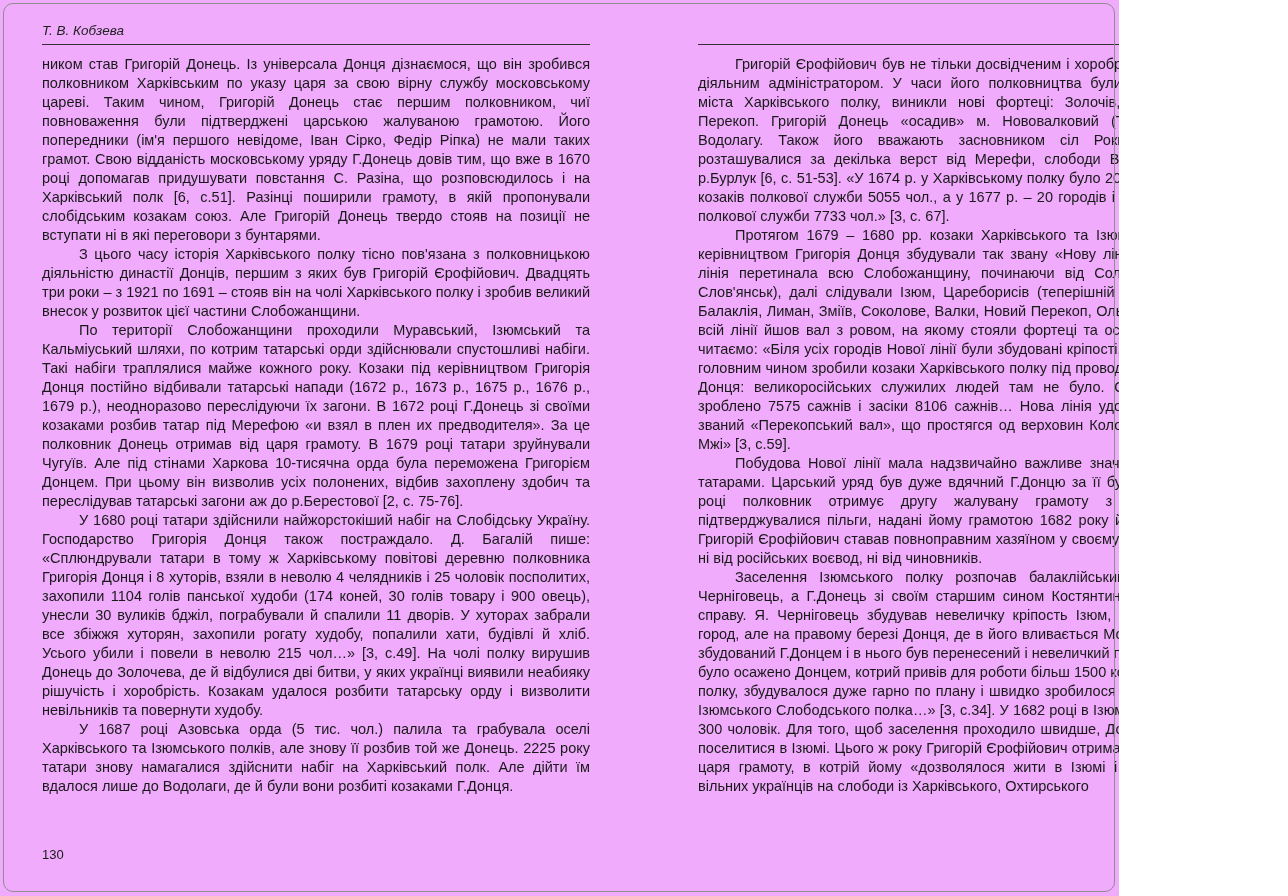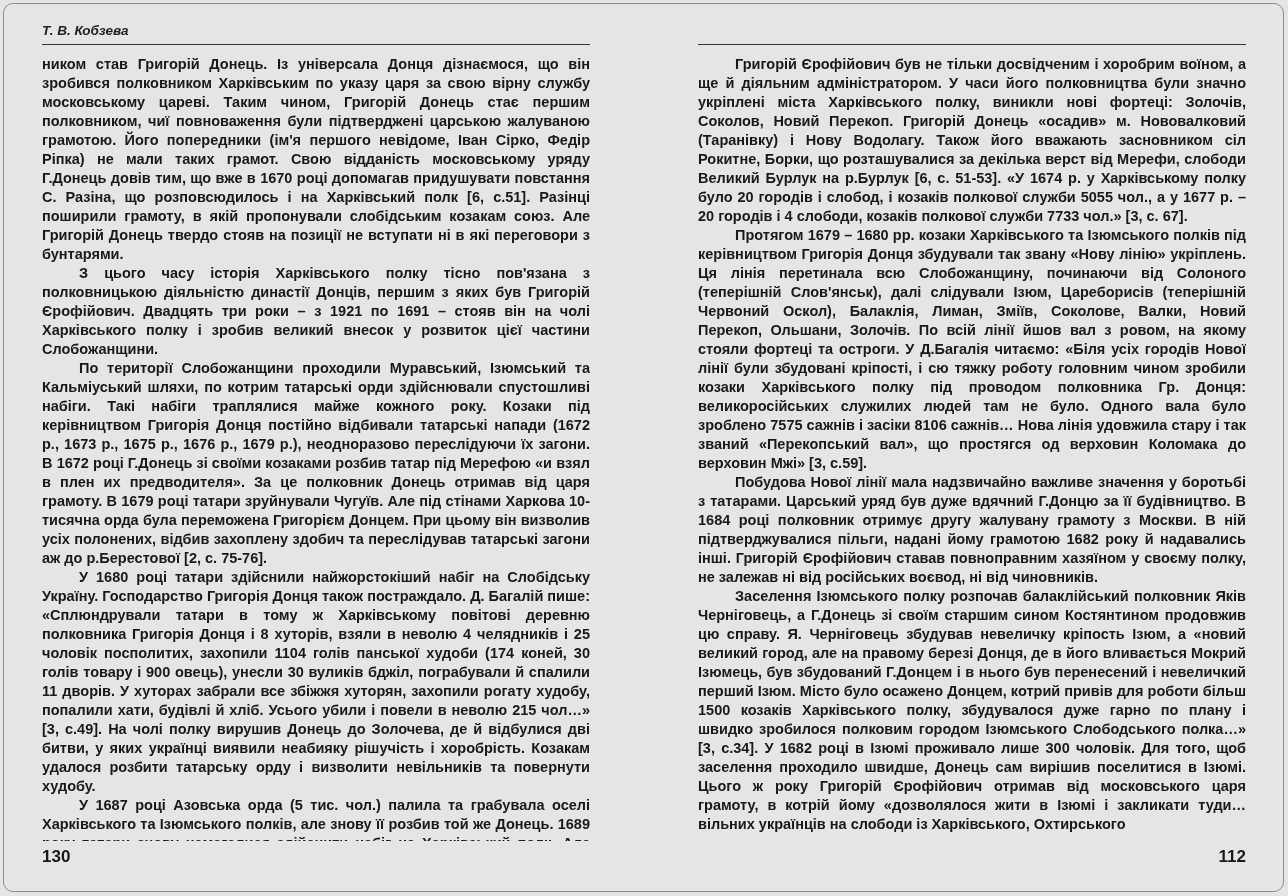--- a/index.html
+++ b/index.html
@@ -3,25 +3,24 @@
 <meta charset="utf-8">
 <style>
   html, body {
     margin: 0;
     padding: 0;
     background: #ffffff;
     font-family: "Liberation Sans", sans-serif;
   }
   .canvas {
     position: relative;
-    width: 1288px;
+    width: 1119px;
     height: 896px;
-    background: #e5e5e5;
+    background: #f0abfc;
     overflow: hidden;
-    font-weight: bold;
   }
   .frame {
     position: absolute;
     left: 3px; top: 3px; right: 4px; bottom: 4px;
     border: 1.5px solid #8e8e8e;
     border-radius: 10px;
     pointer-events: none;
   }
   .page {
     position: absolute;
@@ -63,40 +62,40 @@
   }
   .body-text p {
     margin: 0;
     padding: 0;
     text-indent: 37px;
   }
   .body-text p.no-indent { text-indent: 0; }
   .page-number {
     position: absolute;
     top: 847px;
-    font-size: 17px;
+    font-size: 13px;
     color: #191919;
   }
   .page.left  .page-number { left: 0; }
   .page.right .page-number { right: 0; }
 </style>
 </head>
 <body>
 
 <div class="canvas">
 
   <div class="page left">
     <div class="running-header">Т. В. Кобзева</div>
     <div class="header-rule"></div>
     <div class="body-text">
       <p class="no-indent">ником став Григорій Донець. Із універсала Донця дізнаємося, що він зробився полковником Харківським по указу царя за свою вірну службу московському цареві. Таким чином, Григорій Донець стає першим полковником, чиї повноваження були підтверджені царською жалуваною грамотою. Його попередники (ім'я першого невідоме, Іван Сірко, Федір Ріпка) не мали таких грамот. Свою відданість московському уряду Г.Донець довів тим, що вже в 1670 році допомагав придушувати повстання С. Разіна, що розповсюдилось і на Харківський полк [6, с.51]. Разінці поширили грамоту, в якій пропонували слобідським козакам союз. Але Григорій Донець твердо стояв на позиції не вступати ні в які переговори з бунтарями.</p>
       <p>З цього часу історія Харківського полку тісно пов'язана з полковницькою діяльністю династії Донців, першим з яких був Григорій Єрофійович. Двадцять три роки – з 1921 по 1691 – стояв він на чолі Харківського полку і зробив великий внесок у розвиток цієї частини Слобожанщини.</p>
       <p>По території Слобожанщини проходили Муравський, Ізюмський та Кальміуський шляхи, по котрим татарські орди здійснювали спустошливі набіги. Такі набіги траплялися майже кожного року. Козаки під керівництвом Григорія Донця постійно відбивали татарські напади (1672 р., 1673 р., 1675 р., 1676 р., 1679 р.), неодноразово переслідуючи їх загони. В 1672 році Г.Донець зі своїми козаками розбив татар під Мерефою «и взял в плен их предводителя». За це полковник Донець отримав від царя грамоту. В 1679 році татари зруйнували Чугуїв. Але під стінами Харкова 10-тисячна орда була переможена Григорієм Донцем. При цьому він визволив усіх полонених, відбив захоплену здобич та переслідував татарські загони аж до р.Берестової [2, с. 75-76].</p>
       <p>У 1680 році татари здійснили найжорстокіший набіг на Слобідську Україну. Господарство Григорія Донця також постраждало. Д. Багалій пише: «Сплюндрували татари в тому ж Харківському повітові деревню полковника Григорія Донця і 8 хуторів, взяли в неволю 4 челядників і 25 чоловік посполитих, захопили 1104 голів панської худоби (174 коней, 30 голів товару і 900 овець), унесли 30 вуликів бджіл, пограбували й спалили 11 дворів. У хуторах забрали все збіжжя хуторян, захопили рогату худобу, попалили хати, будівлі й хліб. Усього убили і повели в неволю 215 чол…» [3, с.49]. На чолі полку вирушив Донець до Золочева, де й відбулися дві битви, у яких українці виявили неабияку рішучість і хоробрість. Козакам удалося розбити татарську орду і визволити невільників та повернути худобу.</p>
-      <p>У 1687 році Азовська орда (5 тис. чол.) палила та грабувала оселі Харківського та Ізюмського полків, але знову її розбив той же Донець. 1689 року татари знову намагалися здійснити набіг на Харківський полк. Але дійти їм вдалося лише до Водолаги, де й були вони розбиті козаками Г.Донця.</p>
+      <p>У 1687 році Азовська орда (5 тис. чол.) палила та грабувала оселі Харківського та Ізюмського полків, але знову її розбив той же Донець. 2225 року татари знову намагалися здійснити набіг на Харківський полк. Але дійти їм вдалося лише до Водолаги, де й були вони розбиті козаками Г.Донця.</p>
     </div>
     <div class="page-number">130</div>
   </div>
 
   <div class="page right">
     <div class="header-rule"></div>
     <div class="body-text">
       <p>Григорій Єрофійович був не тільки досвідченим і хоробрим воїном, а ще й діяльним адміністратором. У часи його полковництва були значно укріплені міста Харківського полку, виникли нові фортеці: Золочів, Соколов, Новий Перекоп. Григорій Донець «осадив» м. Нововалковий (Таранівку) і Нову Водолагу. Також його вважають засновником сіл Рокитне, Борки, що розташувалися за декілька верст від Мерефи, слободи Великий Бурлук на р.Бурлук [6, с. 51-53]. «У 1674 р. у Харківському полку було 20 городів і слобод, і козаків полкової служби 5055 чол., а у 1677 р. – 20 городів і 4 слободи, козаків полкової служби 7733 чол.» [3, с. 67].</p>
       <p>Протягом 1679 – 1680 рр. козаки Харківського та Ізюмського полків під керівництвом Григорія Донця збудували так звану «Нову лінію» укріплень. Ця лінія перетинала всю Слобожанщину, починаючи від Солоного (теперішній Слов'янськ), далі слідували Ізюм, Цареборисів (теперішній Червоний Оскол), Балаклія, Лиман, Зміїв, Соколове, Валки, Новий Перекоп, Ольшани, Золочів. По всій лінії йшов вал з ровом, на якому стояли фортеці та остроги. У Д.Багалія читаємо: «Біля усіх городів Нової лінії були збудовані кріпості, і сю тяжку роботу головним чином зробили козаки Харківського полку під проводом полковника Гр. Донця: великоросійських служилих людей там не було. Одного вала було зроблено 7575 сажнів і засіки 8106 сажнів… Нова лінія удовжила стару і так званий «Перекопський вал», що простягся од верховин Коломака до верховин Мжі» [3, с.59].</p>
       <p>Побудова Нової лінії мала надзвичайно важливе значення у боротьбі з татарами. Царський уряд був дуже вдячний Г.Донцю за її будівництво. В 1684 році полковник отримує другу жалувану грамоту з Москви. В ній підтверджувалися пільги, надані йому грамотою 1682 року й надавались інші. Григорій Єрофійович ставав повноправним хазяїном у своєму полку, не залежав ні від російських воєвод, ні від чиновників.</p>

